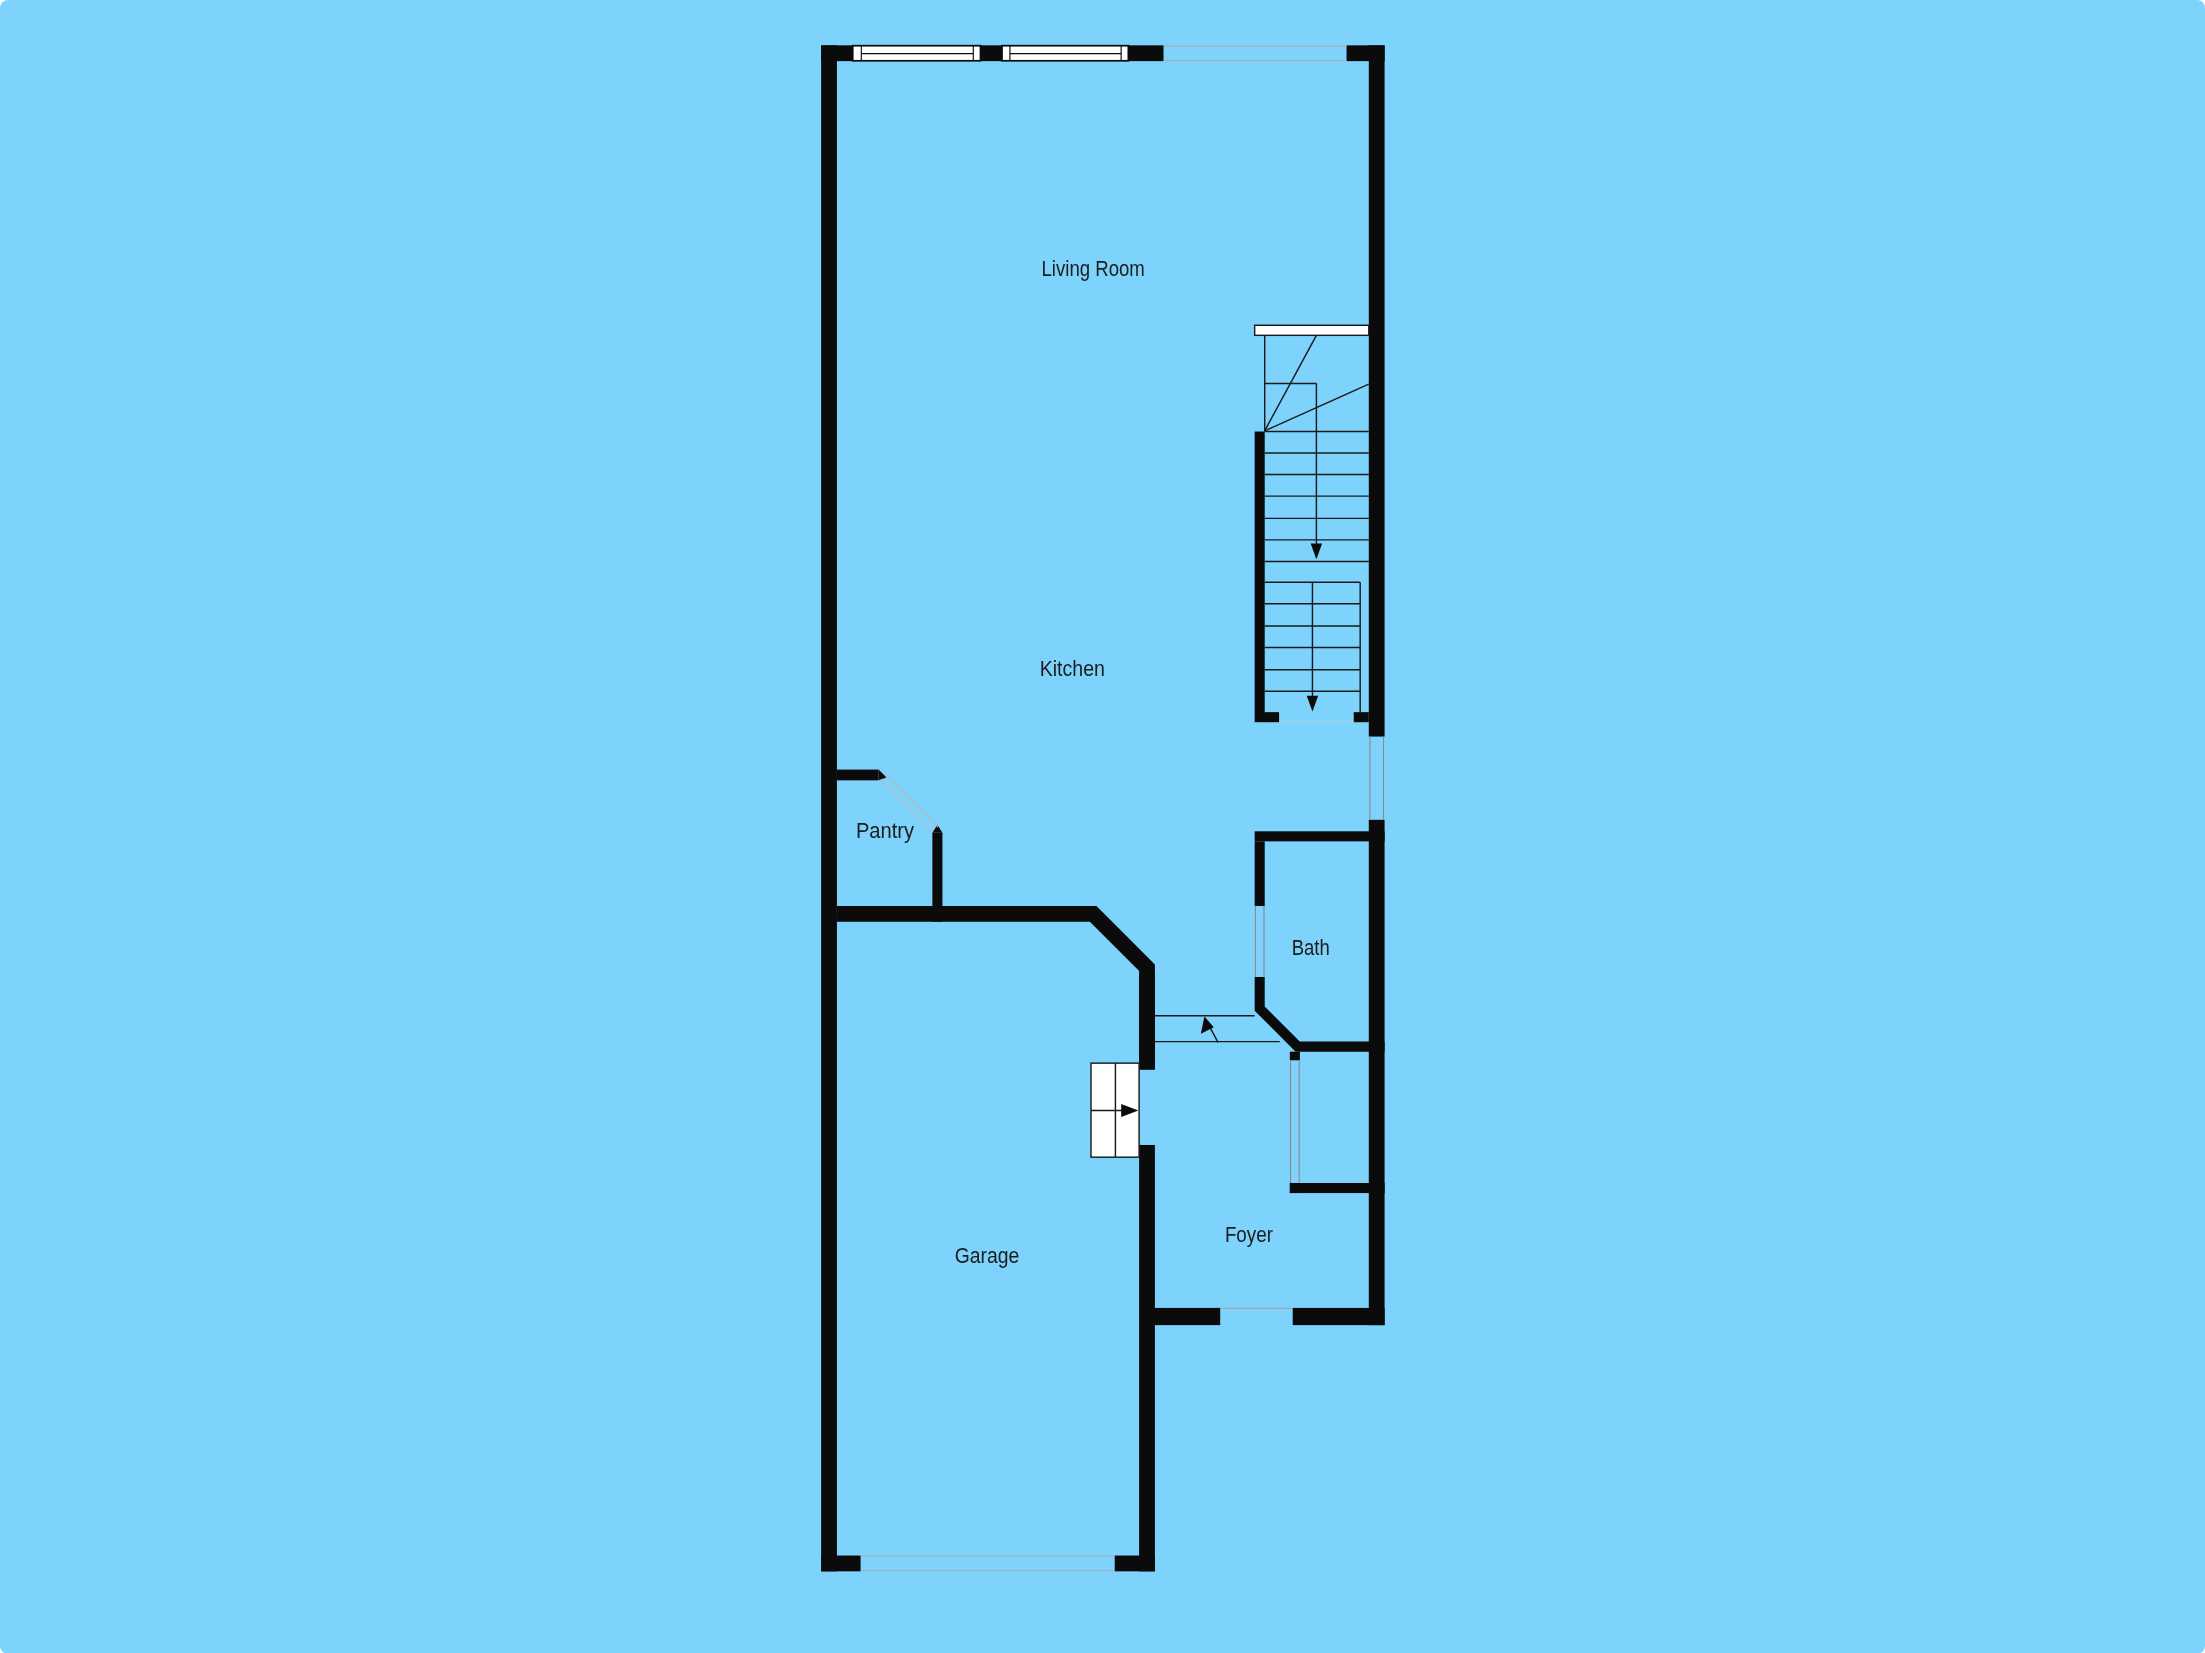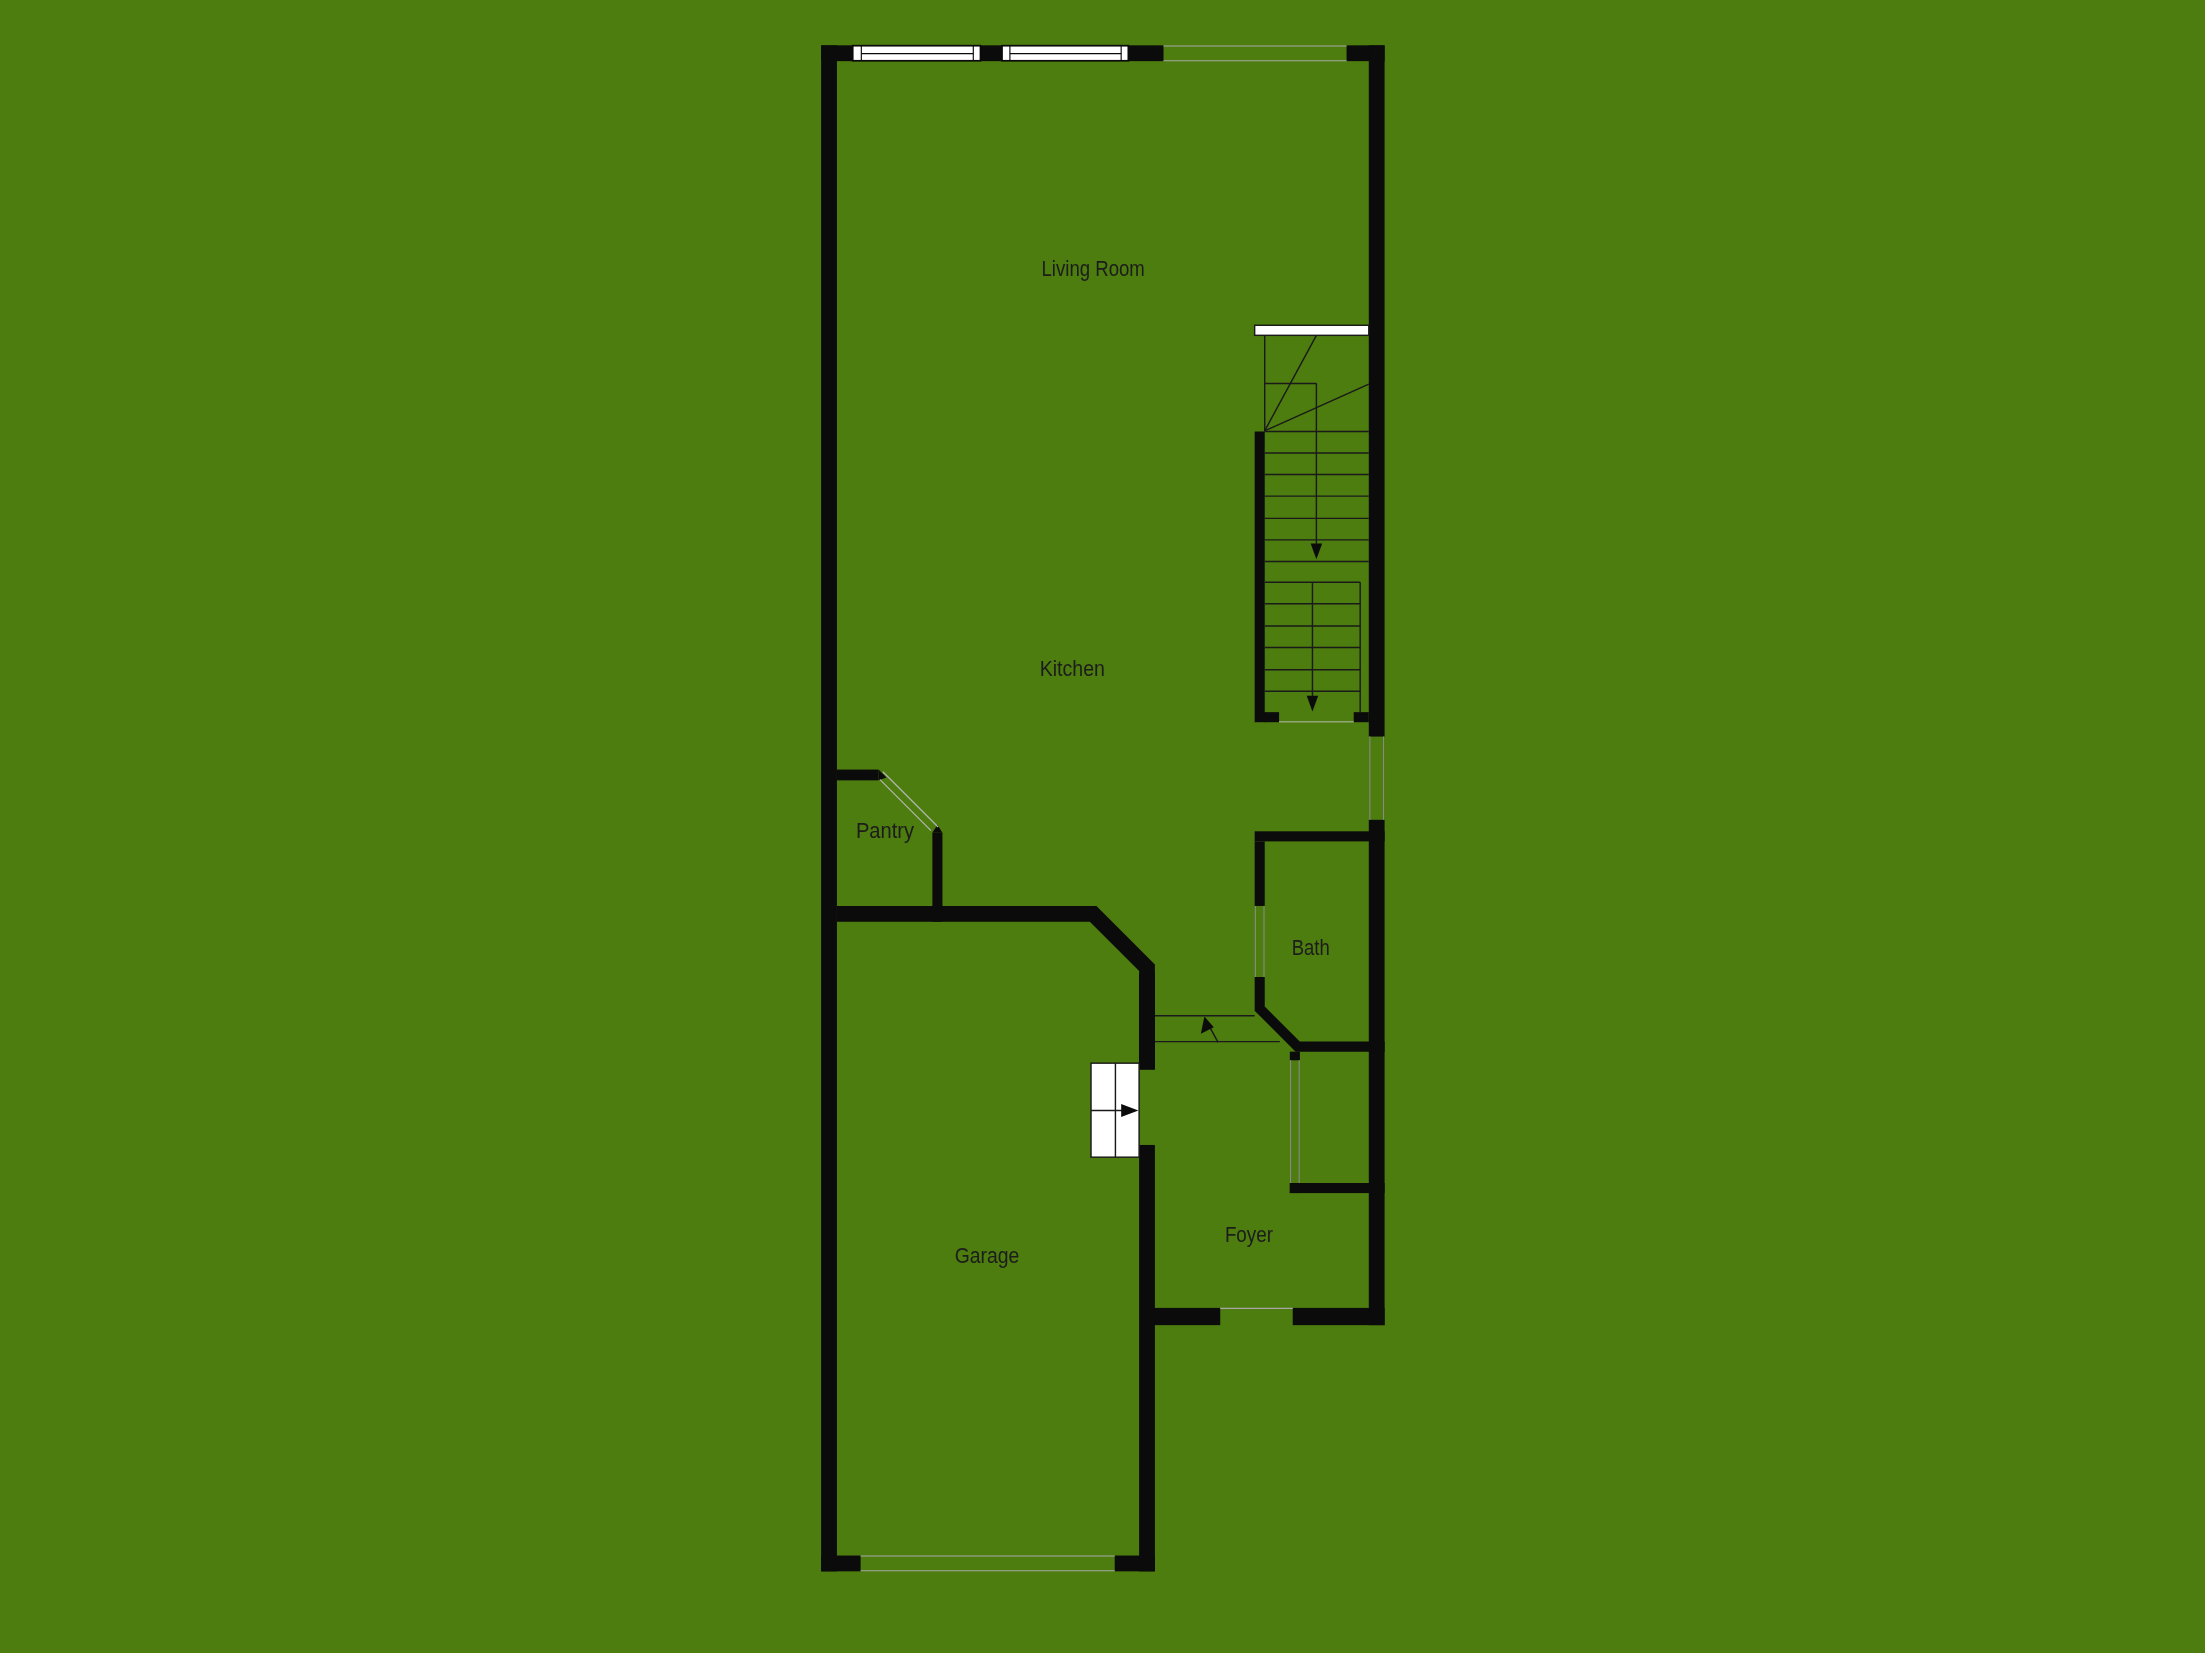--- a/index.html
+++ b/index.html
@@ -1,16 +1,16 @@
 <!DOCTYPE html>
 <html style="font-size:11.5px"><head>
 <meta charset="utf-8">
 <style>
   html,body{margin:0;padding:0;background:#ffffff;}
-  .page{width:2205px;height:1654px;position:relative;background:#4d7c0f;overflow:hidden;}
+  .page{width:2205px;height:1654px;position:relative;background:#7dd3fc;overflow:hidden;border-radius:8px;}
   svg{position:absolute;left:0;top:0;}
   text{font-family:"Liberation Sans", sans-serif;fill:#1c1c1c;}
 </style>
 </head>
 <body>
 <div class="page">
 <svg width="2205" height="1654" viewBox="0 0 3072 2304" style="transform:translateZ(0)">
   <g fill="#0b0b0b" stroke="none">
 
     <rect x="1144" y="63" width="46" height="22"></rect>

